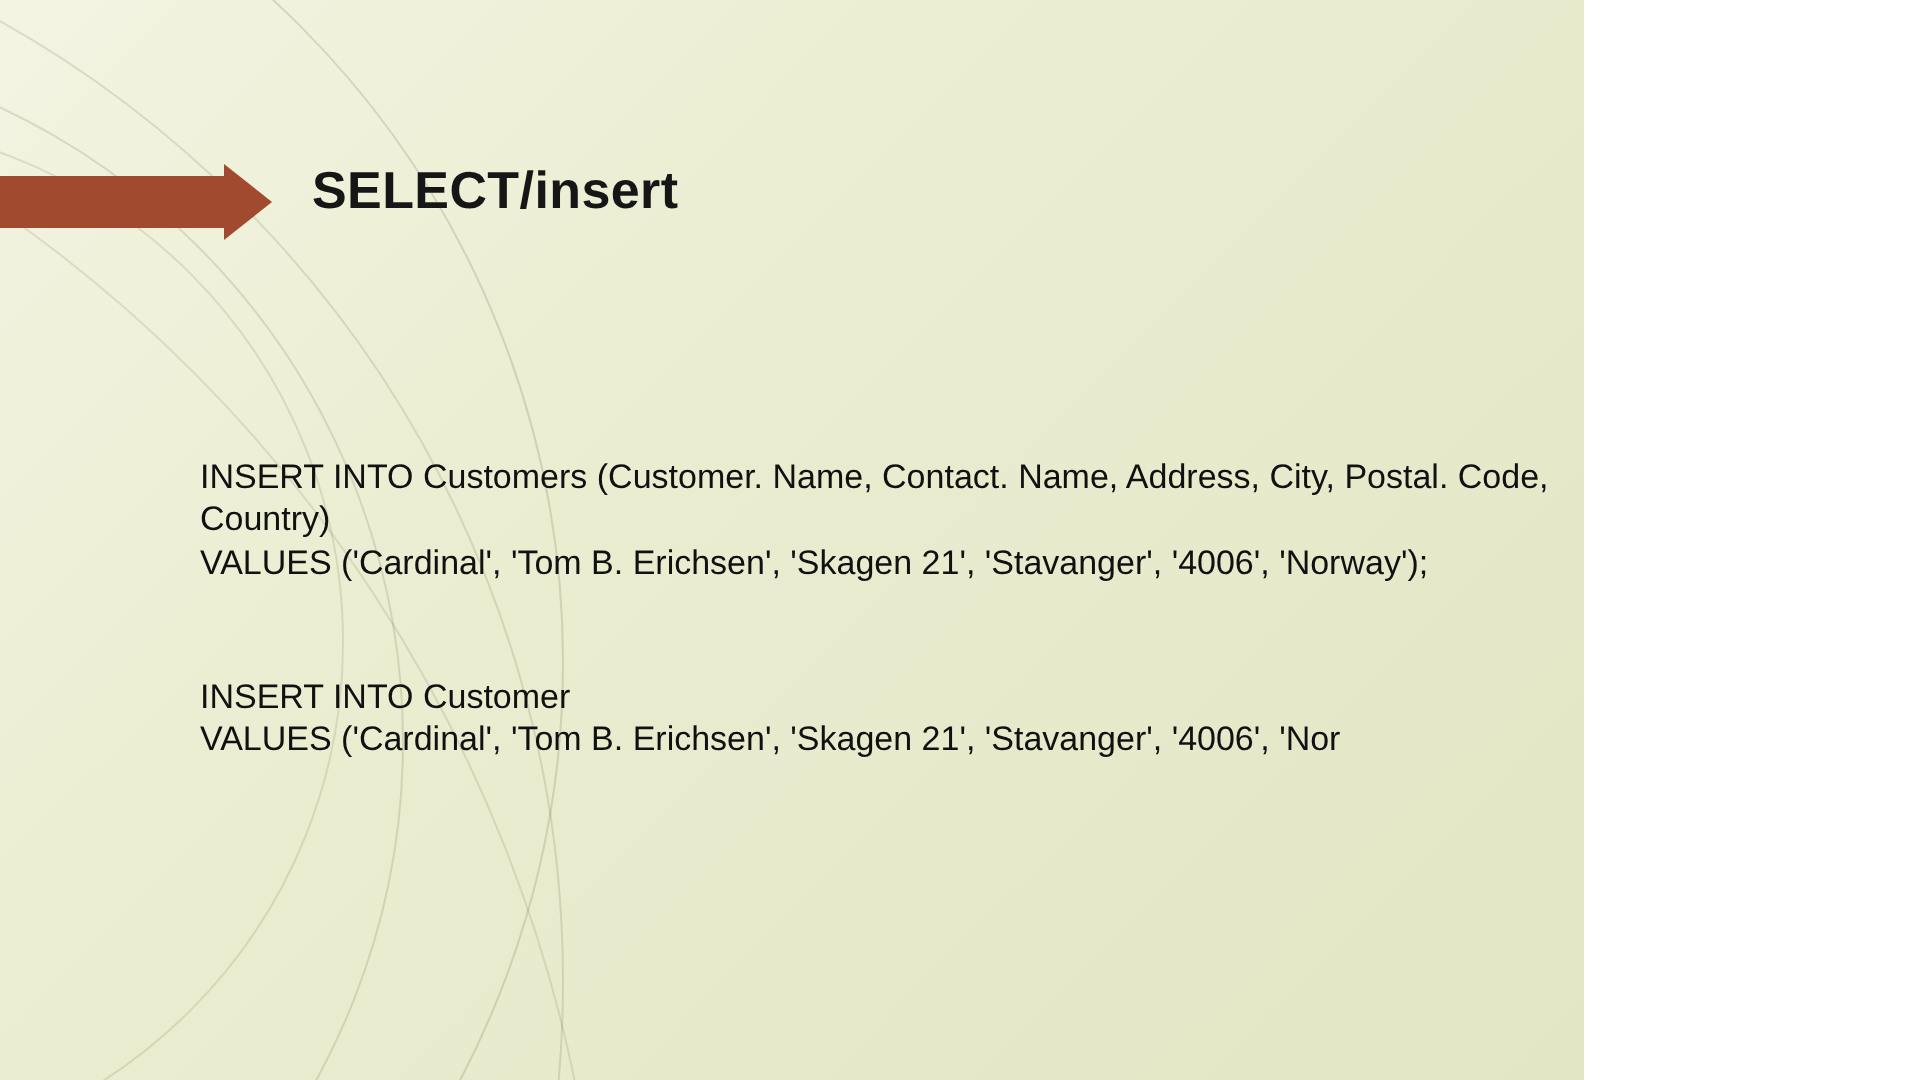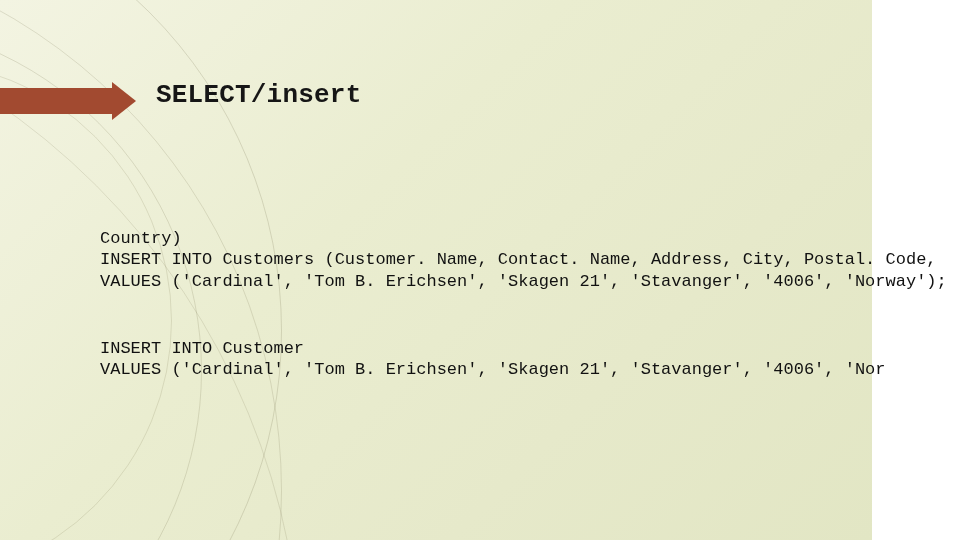--- a/index.html
+++ b/index.html
@@ -5,25 +5,24 @@
   html, body {
     margin: 0;
     padding: 0;
     width: 960px;
     height: 540px;
     overflow: hidden;
     font-family: Arial, Helvetica, sans-serif;
   }
   .slide {
     position: relative;
-    width: 872px;
+    width: 792px;
     height: 540px;
     background: #eef0d9;
     background: linear-gradient(135deg, #f3f4e2 0%, #eaedd0 40%, #e6e9ca 70%, #e2e6c4 100%);
-    font-family: Liberation Mono, monospace;
   }
   
   .curve {
     position: absolute;
     border: 1px solid rgba(120,115,80,0.22);
     border-radius: 50%;
     background: transparent;
     pointer-events: none;
   }
   .curve.c1 { width: 900px; height: 900px; left: -620px; top: -120px; border-width:1px; }
@@ -86,22 +85,22 @@
   <div class="curve c4"></div>
   <div class="curve c5"></div>
 
   <div class="ribbon-bar"></div>
   <div class="ribbon-arrow"></div>
 
   <div class="title">SELECT/insert</div>
 
   <div class="body-block">
     <div>
+      <div class="line">INSERT INTO Customers (Customer. Name, Contact. Name, Address, City, Postal. Code,</div>
       <div class="line">Country)</div>
-      <div class="line">INSERT INTO Customers (Customer. Name, Contact. Name, Address, City, Postal. Code,</div>
       <div class="line">VALUES ('Cardinal', 'Tom B. Erichsen', 'Skagen 21', 'Stavanger', '4006', 'Norway');</div>
     </div>
     <div class="para2">
       <div class="line">INSERT INTO Customer</div>
       <div class="line">VALUES ('Cardinal', 'Tom B. Erichsen', 'Skagen 21', 'Stavanger', '4006', 'Nor</div>
     </div>
   </div>
 
 </div>
 

